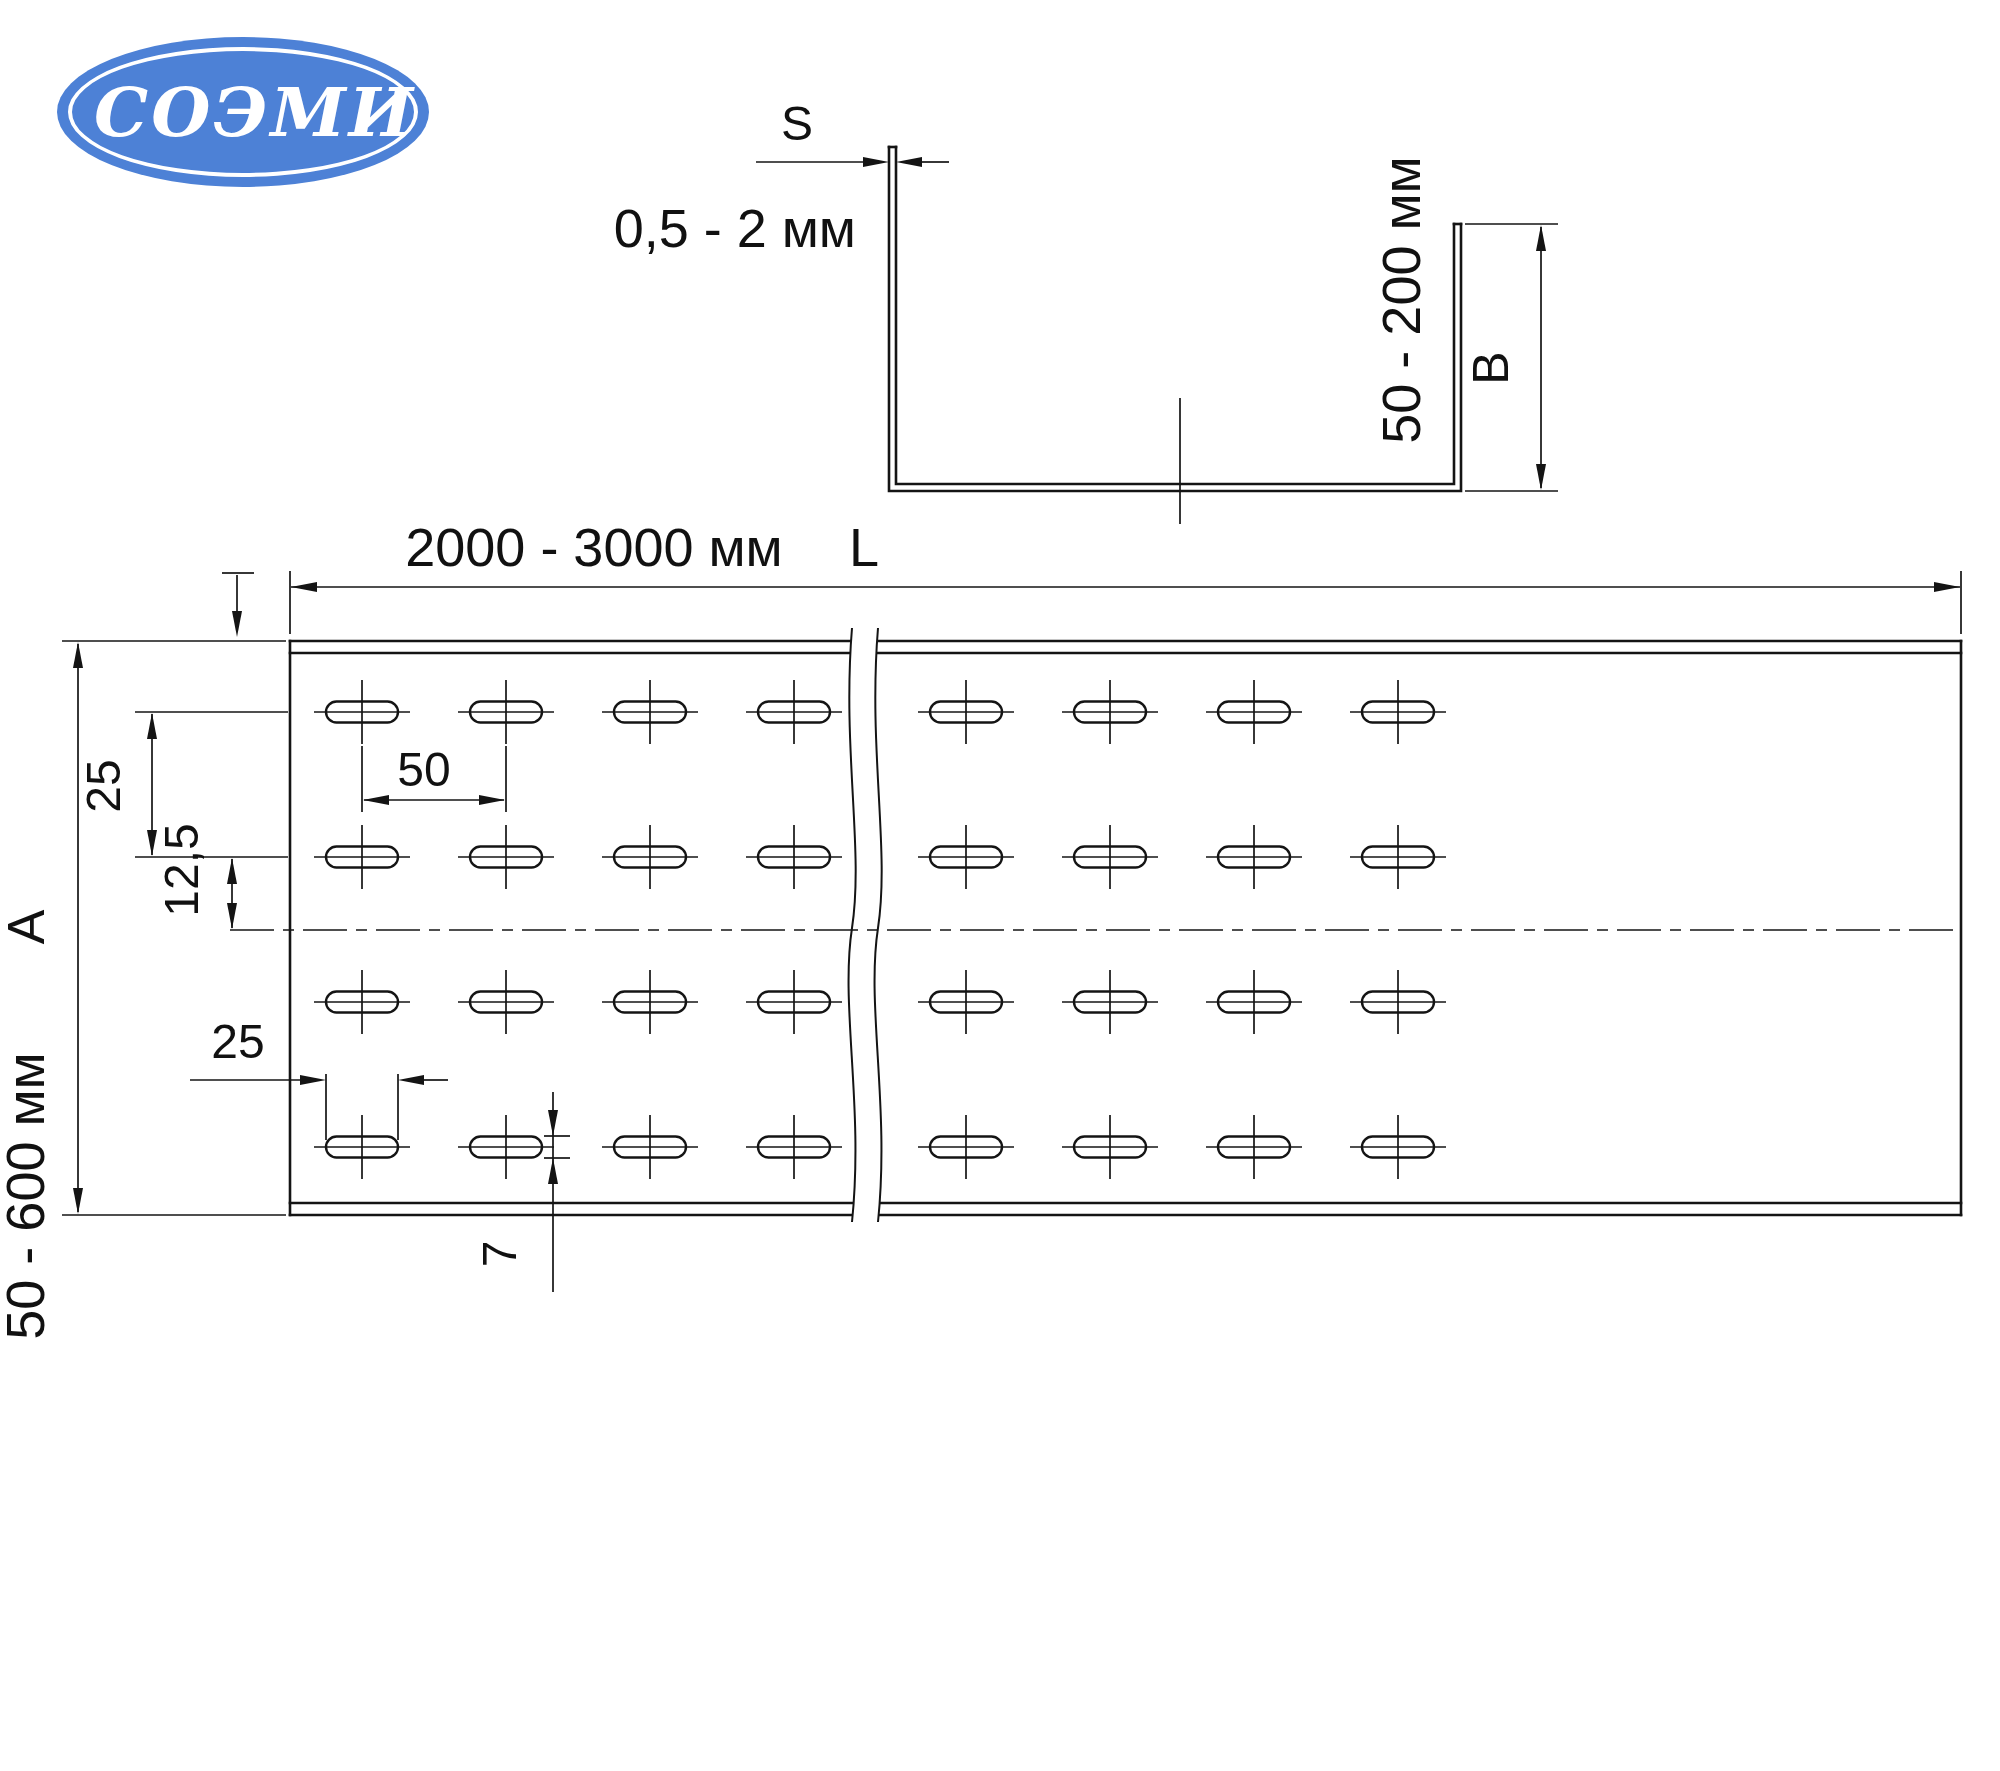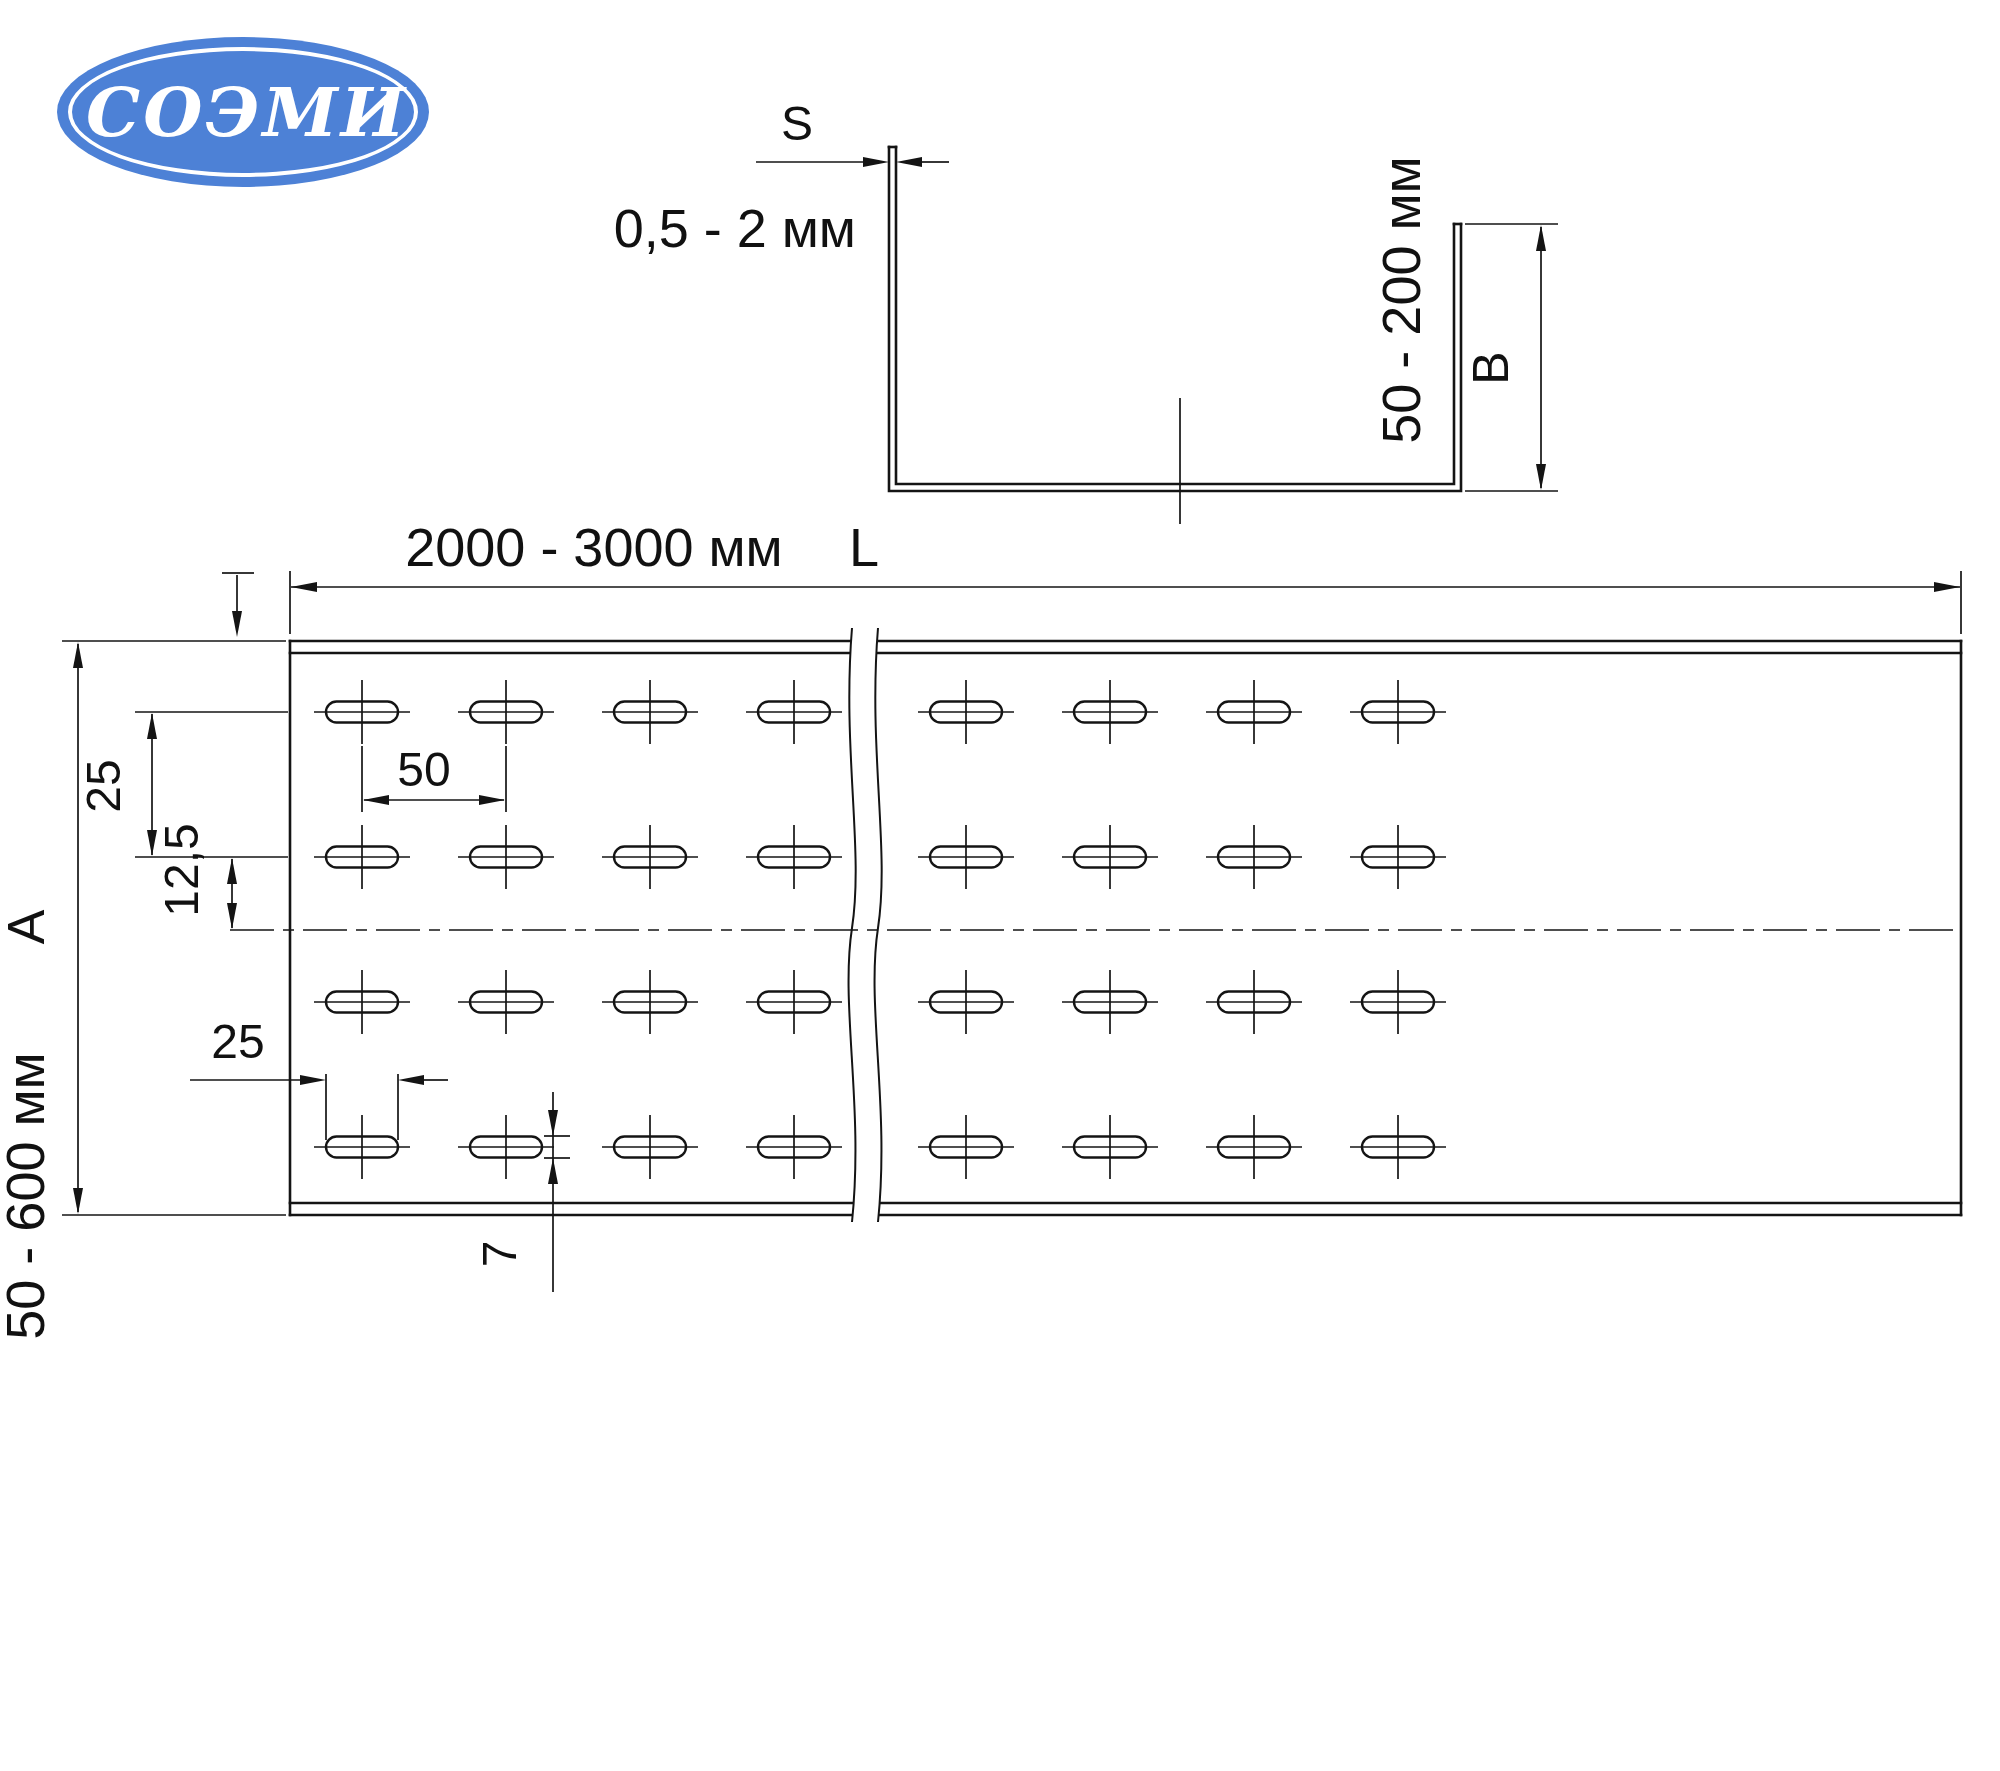--- a/index.html
+++ b/index.html
@@ -1,21 +1,21 @@
 <!DOCTYPE html>
 <html><head>
 <meta charset="utf-8">
 <style>
   html,body{margin:0;padding:0;background:#fff;}
   #canvas{position:relative;width:2000px;height:1771px;background:#fff;overflow:hidden;}
 
   
   .logo{position:absolute;left:57px;top:37px;width:372px;height:150px;border-radius:50%;}
   .logo-ring{position:absolute;left:11px;top:10px;right:11px;bottom:10px;border:4px solid #fff;border-radius:50%;}
-  .logo-text{position:absolute;left:4px;top:0;width:100%;height:100%;display:flex;align-items:center;justify-content:center;
+  .logo-text{position:absolute;left:12px;top:0;width:100%;height:100%;display:flex;align-items:center;justify-content:center;
              color:#fff;font-family:"DejaVu Serif",serif;font-style:italic;font-weight:bold;font-size:68px;letter-spacing:3px;}
 
   
   svg{position:absolute;left:0;top:0;}
   .obj{stroke:#141414;stroke-width:2.6;fill:none;stroke-linecap:square}
   .thin{stroke:#141414;stroke-width:1.7;fill:none;stroke-linecap:butt}
   .center{stroke:#141414;stroke-width:1.7;fill:none;stroke-dasharray:44 9 11 9}
   .arr{fill:#141414;stroke:none}
   .band{fill:#fff;stroke:none}
   .brk{stroke:#141414;stroke-width:2;fill:none}

